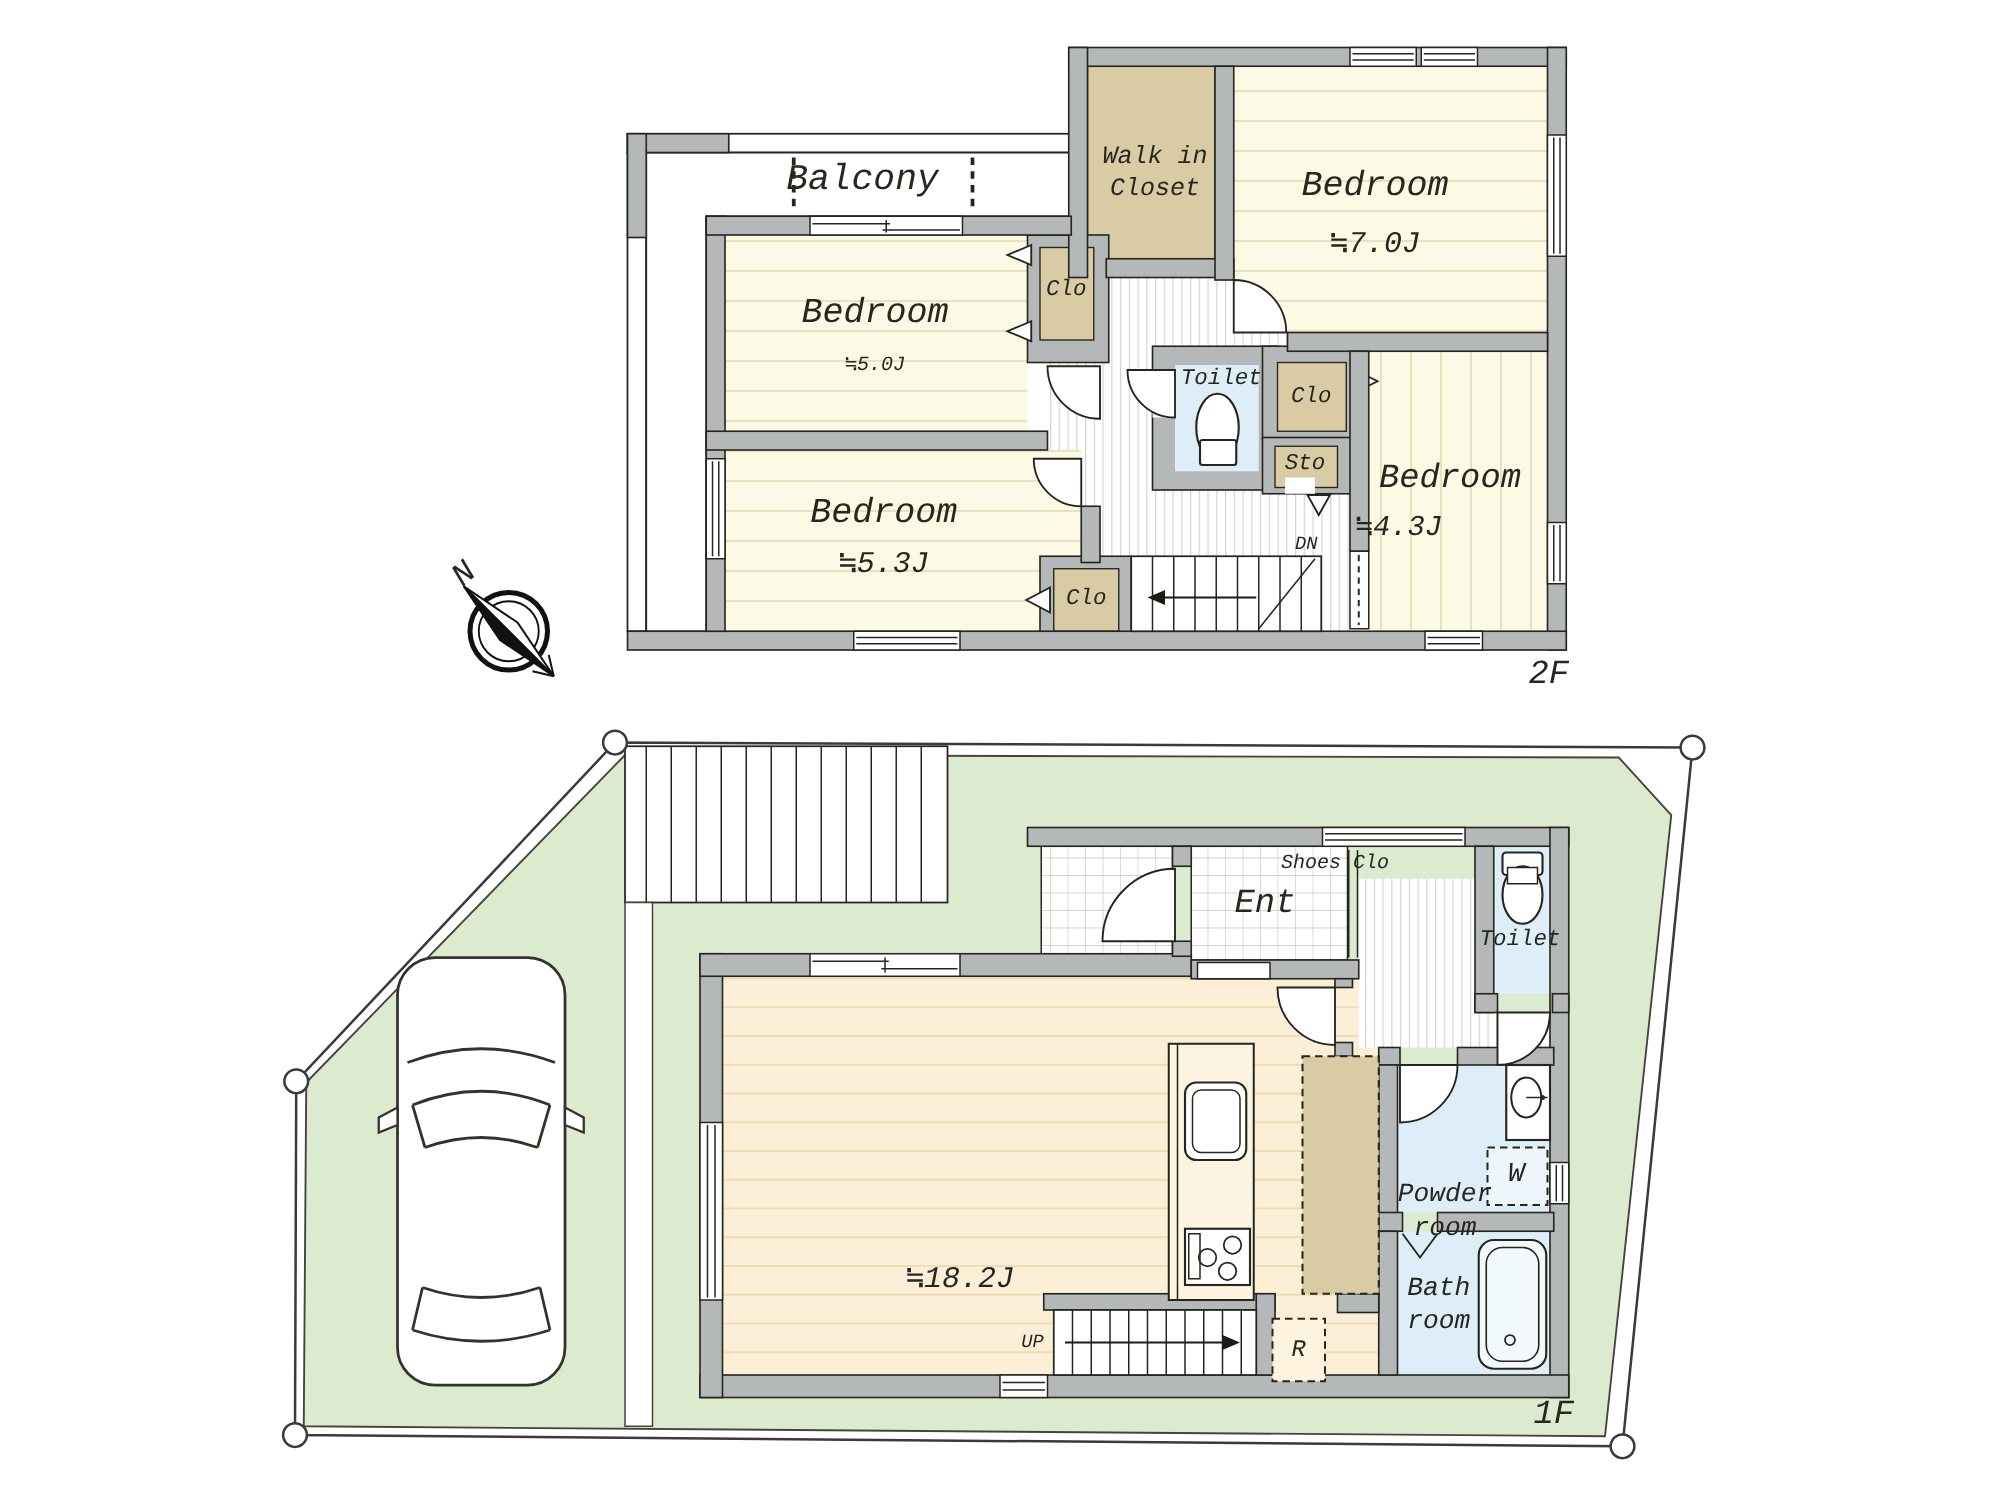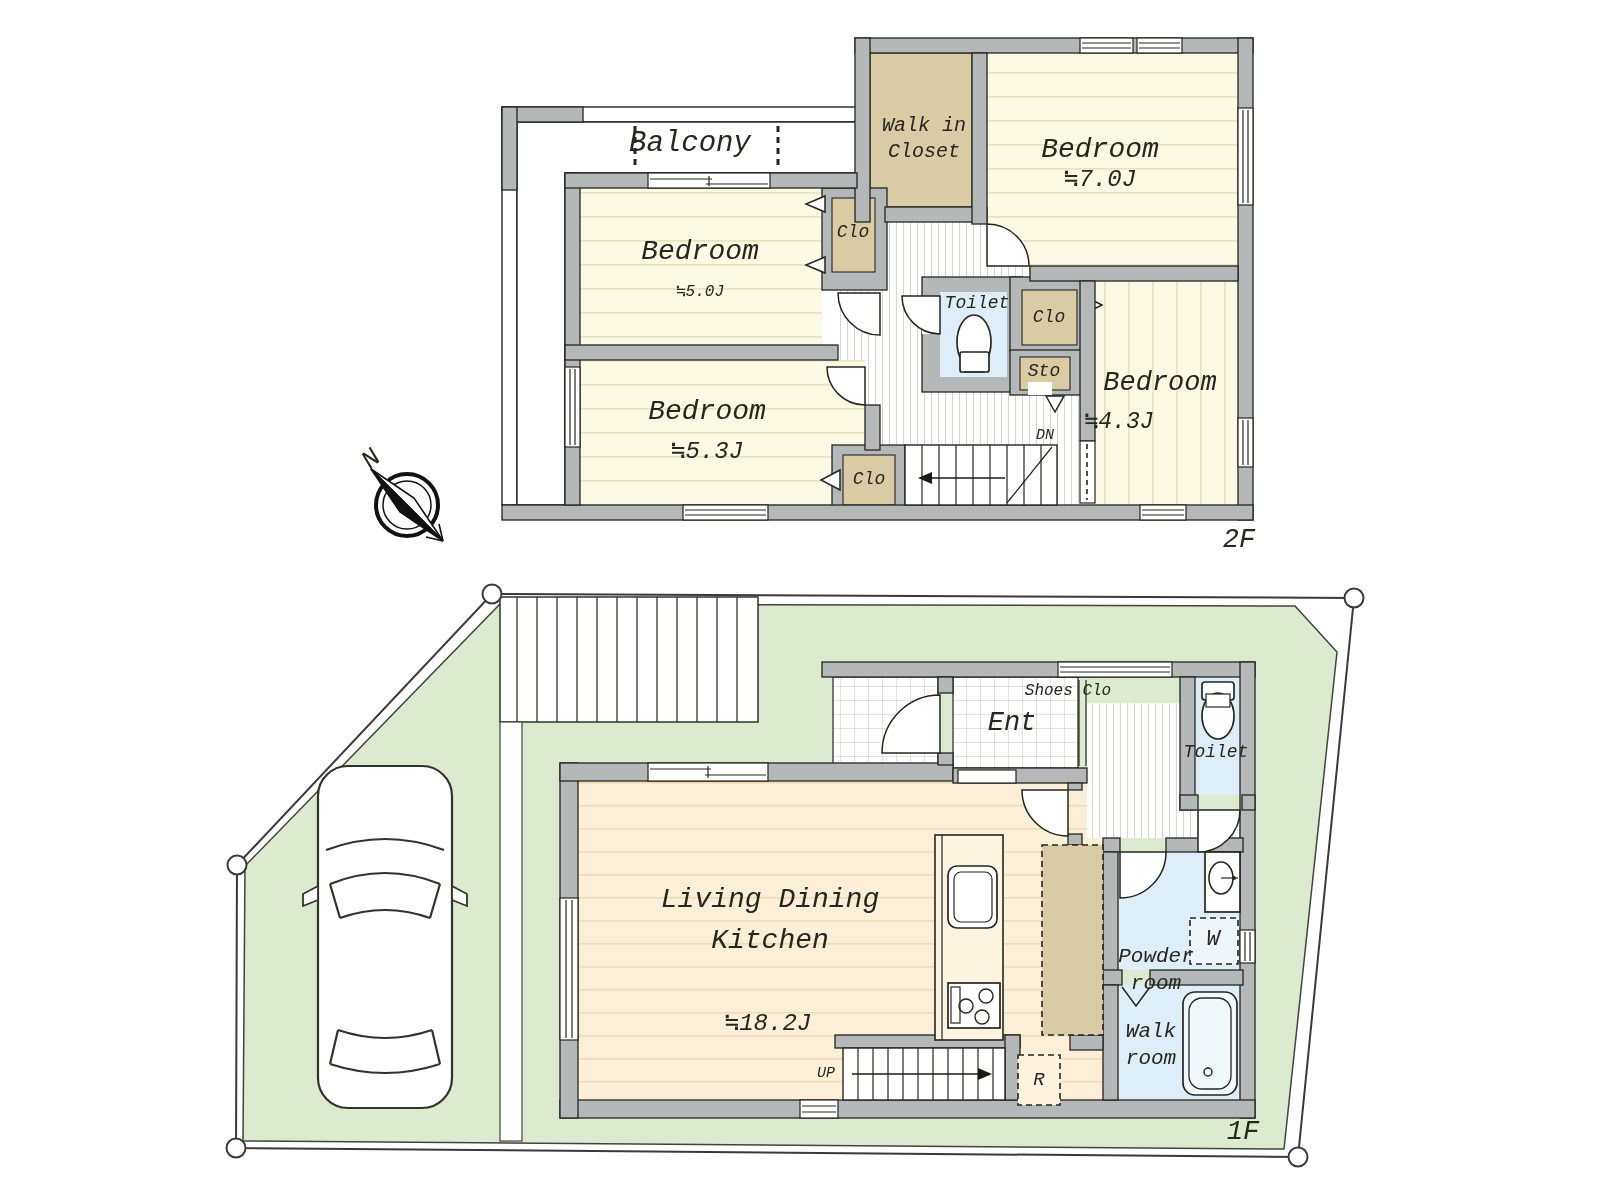--- a/index.html
+++ b/index.html
@@ -360,42 +360,41 @@
     <circle cx="407" cy="505" r="24" fill="none" stroke="#111111" stroke-width="1.5"></circle>
     <polygon points="371,469 414,498 443,541" fill="#ffffff" stroke="#111111" stroke-width="1.6"></polygon>
     <polygon points="371,469 400,512 443,541" fill="#111111" stroke="#111111" stroke-width="1.6"></polygon>
     <path d="M443,541 L426,537 M443,541 L439,524" stroke="#111111" stroke-width="1.6" fill="none"></path>
   </g>
 </svg>
 
 <div class="lbl" style="left:690px;top:144px;font-size:29px">Balcony</div>
 <div class="lbl wrap" style="left:924px;top:139px;width:110px;font-size:20px">Walk in Closet</div>
 <div class="lbl" style="left:1100px;top:150px;font-size:28px">Bedroom</div>
-<div class="lbl" style="left:1100px;top:180px;font-size:24px">≒7.0J</div>
+<div class="lbl" style="left:1100px;top:196px;font-size:24px">≒7.0J</div>
 <div class="lbl" style="left:700px;top:252px;font-size:28px">Bedroom</div>
 <div class="lbl" style="left:700px;top:292px;font-size:16px">≒5.0J</div>
 <div class="lbl" style="left:707px;top:412px;font-size:28px">Bedroom</div>
 <div class="lbl" style="left:707px;top:452px;font-size:24px">≒5.3J</div>
 <div class="lbl" style="left:1160px;top:384px;font-size:27px">Bedroom</div>
 <div class="lbl" style="left:1119px;top:423px;font-size:23px">≒4.3J</div>
 <div class="lbl" style="left:977px;top:304px;font-size:18px">Toilet</div>
 <div class="lbl" style="left:853px;top:233px;font-size:18px">Clo</div>
 <div class="lbl" style="left:869px;top:480px;font-size:18px">Clo</div>
 <div class="lbl" style="left:1049px;top:318px;font-size:18px">Clo</div>
 <div class="lbl" style="left:1044px;top:372px;font-size:18px">Sto</div>
 <div class="lbl" style="left:1045px;top:436px;font-size:15px">DN</div>
 <div class="lbl" style="left:1239px;top:541px;font-size:27px">2F</div>
 
 <div class="lbl" style="left:1012px;top:724px;font-size:27px">Ent</div>
 <div class="lbl" style="left:1068px;top:691px;font-size:16px">Shoes Clo</div>
 <div class="lbl" style="left:1216px;top:753px;font-size:18px">Toilet</div>
-<div class="lbl wrap" style="left:770px;top:921px;width:250px;font-size:28px;line-height:1.45">Living Dining Kitchen</div>
 <div class="lbl" style="left:768px;top:1024px;font-size:24px">≒18.2J</div>
 <div class="lbl" style="left:826px;top:1074px;font-size:15px">UP</div>
 <div class="lbl" style="left:1039px;top:1080px;font-size:19px">R</div>
 <div class="lbl wrap" style="left:1156px;top:970px;width:100px;font-size:21px">Powder room</div>
 <div class="lbl" style="left:1213px;top:940px;font-size:22px">W</div>
-<div class="lbl wrap" style="left:1151px;top:1045px;width:80px;font-size:21px">Walk room</div>
+<div class="lbl wrap" style="left:1151px;top:1045px;width:80px;font-size:21px">Bath room</div>
 <div class="lbl" style="left:1243px;top:1133px;font-size:27px">1F</div>
 
 <div class="lbl" style="left:372px;top:460px;font-size:26px;transform:translate(-50%,-50%) rotate(-42deg)">N</div>
 
 </div>
 
 </body></html>

